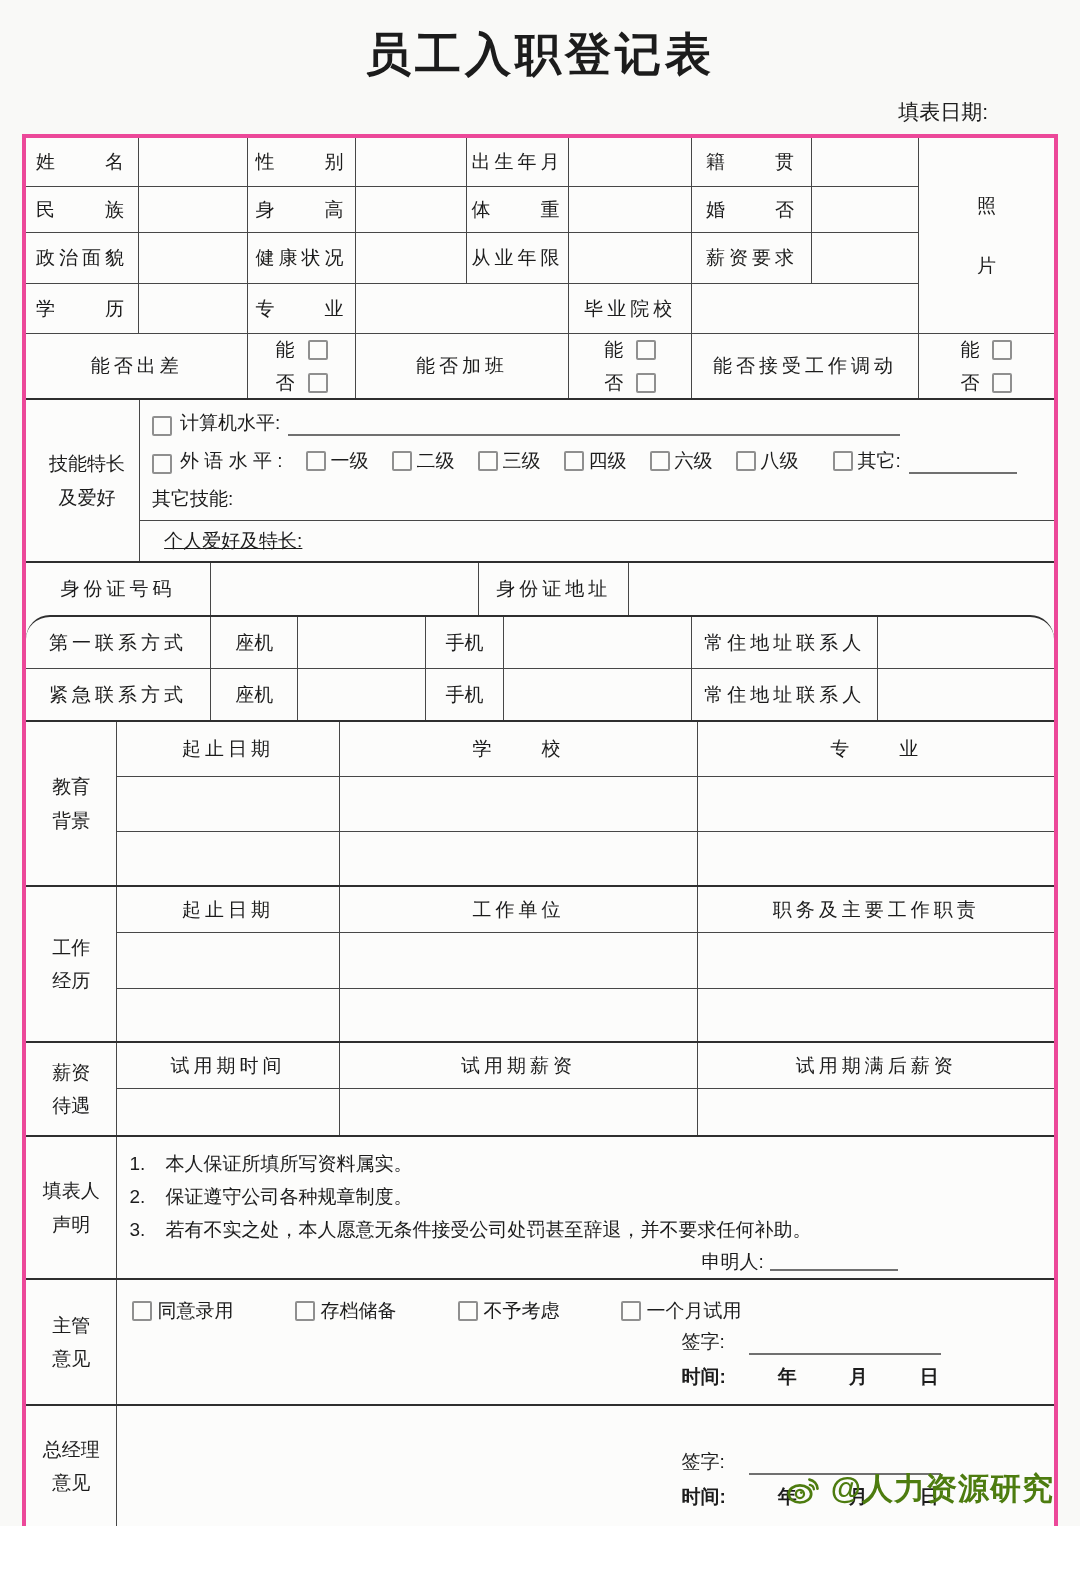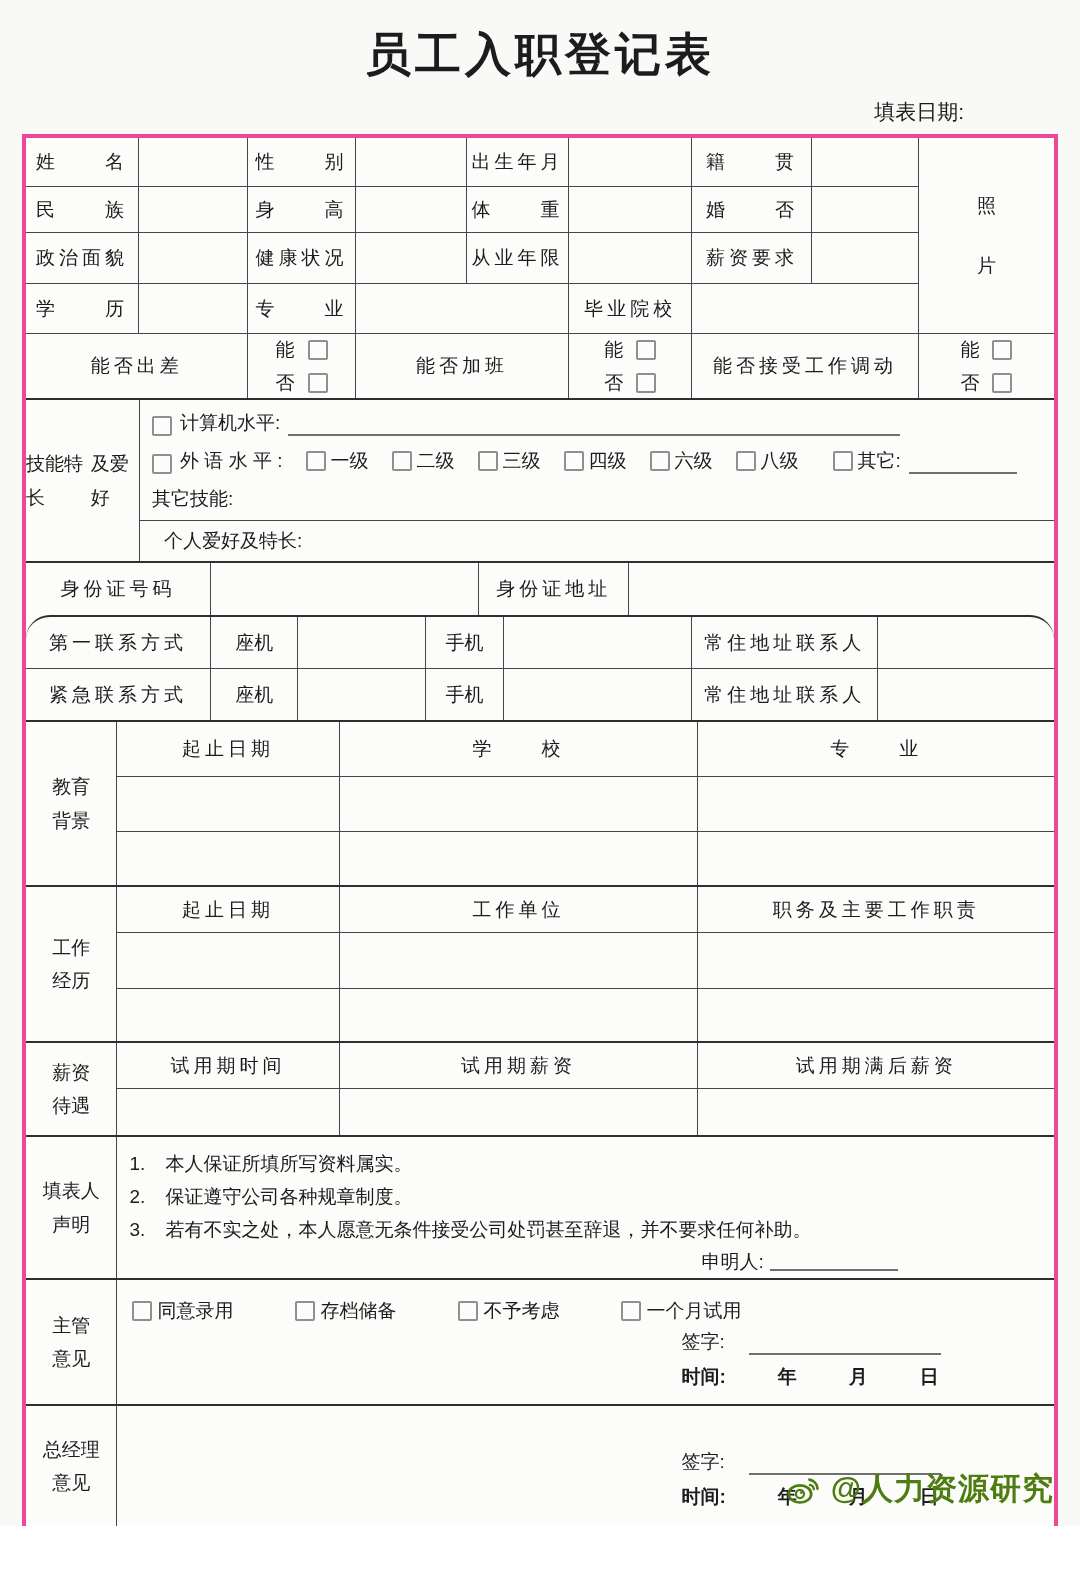--- a/index.html
+++ b/index.html
@@ -1,48 +1,48 @@
 <!DOCTYPE html>
 <html><head>
 <meta charset="utf-8">
 <style>
   html,body{margin:0;padding:0;}
   .page{width:1080px;height:1526px;background:#f9f9f7;position:relative;overflow:hidden;
         font-family:"Liberation Sans",sans-serif;color:#1c1c1c;}
   .title{text-align:center;padding-top:24px;font-size:46px;font-weight:800;letter-spacing:4px;}
-  .date-line{text-align:right;padding-right:116px;font-size:21px;font-weight:500;margin-top:12px;margin-bottom:8px;}
+  .date-line{text-align:right;padding-right:92px;font-size:21px;font-weight:500;margin-top:12px;margin-bottom:8px;}
   .tbl{margin:0 22px;border:4px solid #ec4899;background:#fcfcfb;}
   .g{display:grid;}
   .sec{border-top:2px solid #2f2f2f;}
   .c{border-right:1px solid #474747;border-bottom:1px solid #474747;display:flex;
      align-items:center;justify-content:center;font-size:19px;font-weight:500;box-sizing:border-box;min-width:0;}
   .nr{border-right:none!important;}
   .nb{border-bottom:none!important;}
   .lab{letter-spacing:4px;}
   .s2{grid-column:span 2;}
   
   .secA{grid-template-columns:11.01% 10.63% 10.43% 10.82% 9.95% 11.98% 11.69% 10.34% auto;
         grid-template-rows:49px 46px 51px 50px 64px;}
   .photo{grid-column:9;grid-row:1/5;flex-direction:column;gap:34px;letter-spacing:0;}
   .yn{flex-direction:column;gap:7px;}
   .ynrow{display:flex;align-items:center;gap:13px;}
   .cb{width:16px;height:16px;border:2px solid #8f8f8f;border-radius:2px;display:inline-block;
       background:transparent;flex-shrink:0;}
   
   .secB{grid-template-columns:11.1% auto;grid-template-rows:121px 40px;}
-  .sk-label{grid-row:1/3;line-height:1.75;}
+  .sk-label{grid-row:1/3;flex-direction:column;line-height:1.75;margin-left:9px;}
   .sk-main{padding:10px 14px 8px 12px;display:flex;flex-direction:column;
            justify-content:space-between;align-items:stretch;}
   .sk-line{display:flex;align-items:flex-end;gap:8px;font-size:19px;font-weight:500;}
   .u{display:inline-block;border-bottom:2px solid #707070;height:15px;}
   .u-long{width:612px;}
   .u-short{flex:1;max-width:108px;}
   .opt{display:flex;align-items:center;gap:5px;margin-left:15px;}
   .opt-other{margin-left:26px;}
-  .hobby{justify-content:flex-start;padding-left:24px;}
+  .hobby{justify-content:flex-start;padding-left:24px;text-decoration:underline;}
   
   .secC{grid-template-columns:18.0% 26.1% 14.6% auto;grid-template-rows:52px;}
   
   .secD{grid-template-columns:18.0% 8.5% 12.4% 7.6% 18.3% 18.1% auto;grid-template-rows:52px 51px;border-radius:24px;}
   
   .secE{grid-template-columns:8.9% 21.6% 34.9% auto;grid-template-rows:55px 55px 53px;}
   .secF{grid-template-columns:8.9% 21.6% 34.9% auto;grid-template-rows:46px 56px 52px;}
   .secG{grid-template-columns:8.9% 21.6% 34.9% auto;grid-template-rows:46px 46px;}
   .span3{grid-row:1/4;flex-direction:column;line-height:1.75;}
   .span2r{grid-row:1/3;flex-direction:column;line-height:1.75;}

